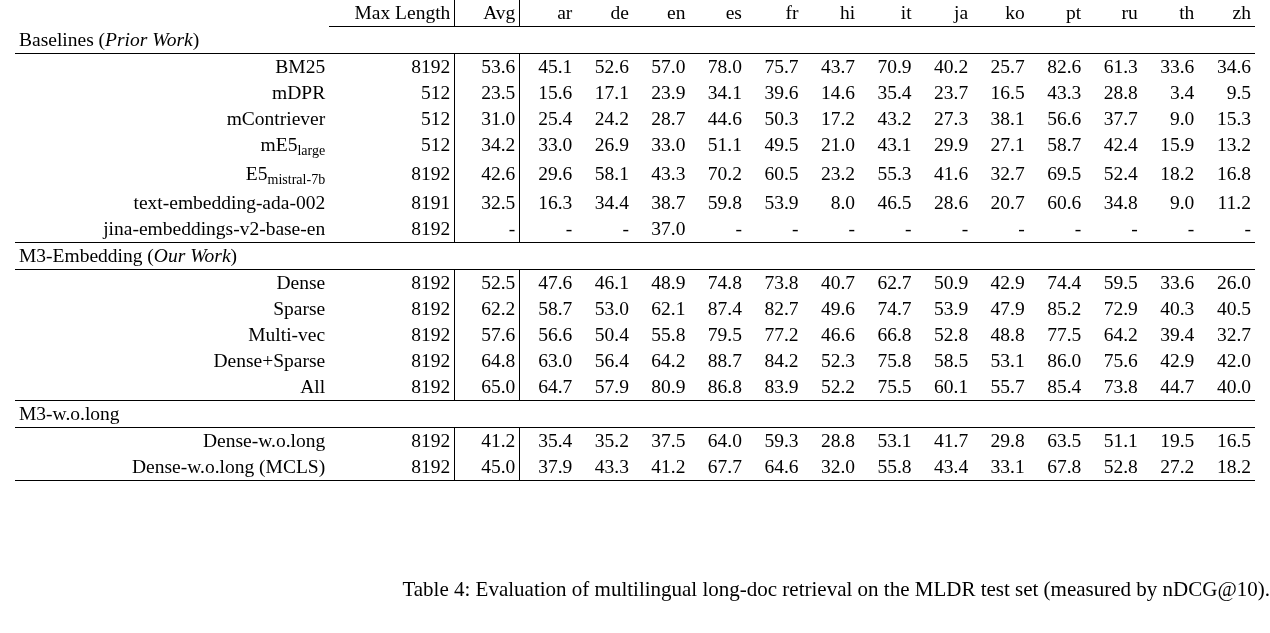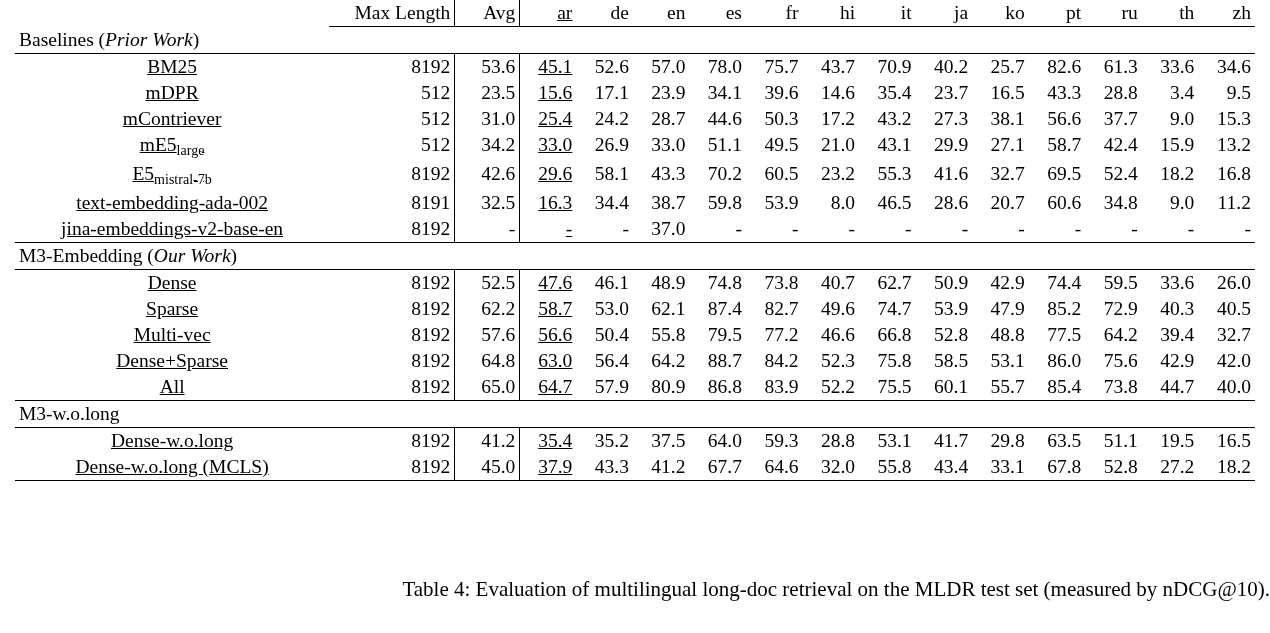--- a/index.html
+++ b/index.html
@@ -34,26 +34,26 @@
     font-weight: normal;
     vertical-align: baseline;
   }
   tr.rule-bottom > td, tr.rule-bottom > th {
     border-bottom: 1.6px solid #000;
   }
   tr.rule-thin-bottom > td, tr.rule-thin-bottom > th {
     border-bottom: 0.9px solid #000;
   }
   
-  .c-model { text-align: center; width: 300px; padding-left: 6px; text-decoration: underline; }
+  .c-model { text-align: right; width: 300px; padding-left: 6px; }
   .c-maxlen { text-align: right; width: 120px; padding-right: 10px; }
   .c-avg { text-align: right; width: 62px; padding-right: 8px;
            border-left: 1.4px solid #000; margin-top: 12px; }
   .c-lang { text-align: right; width: 54px; padding-right: 6px; }
-  .c-lang.first-lang { border-left: 1.4px solid #000; text-decoration: underline; }
+  .c-lang.first-lang { border-left: 1.4px solid #000; }
   .hdr .c-model { border: none; }
   .bold { font-weight: bold; }
   .section-label { text-align: left; padding-left: 6px; }
   sub {
     font-size: 0.72em;
     vertical-align: -0.28em;
   }
   .caption {
     position: absolute;
     left: 0;

